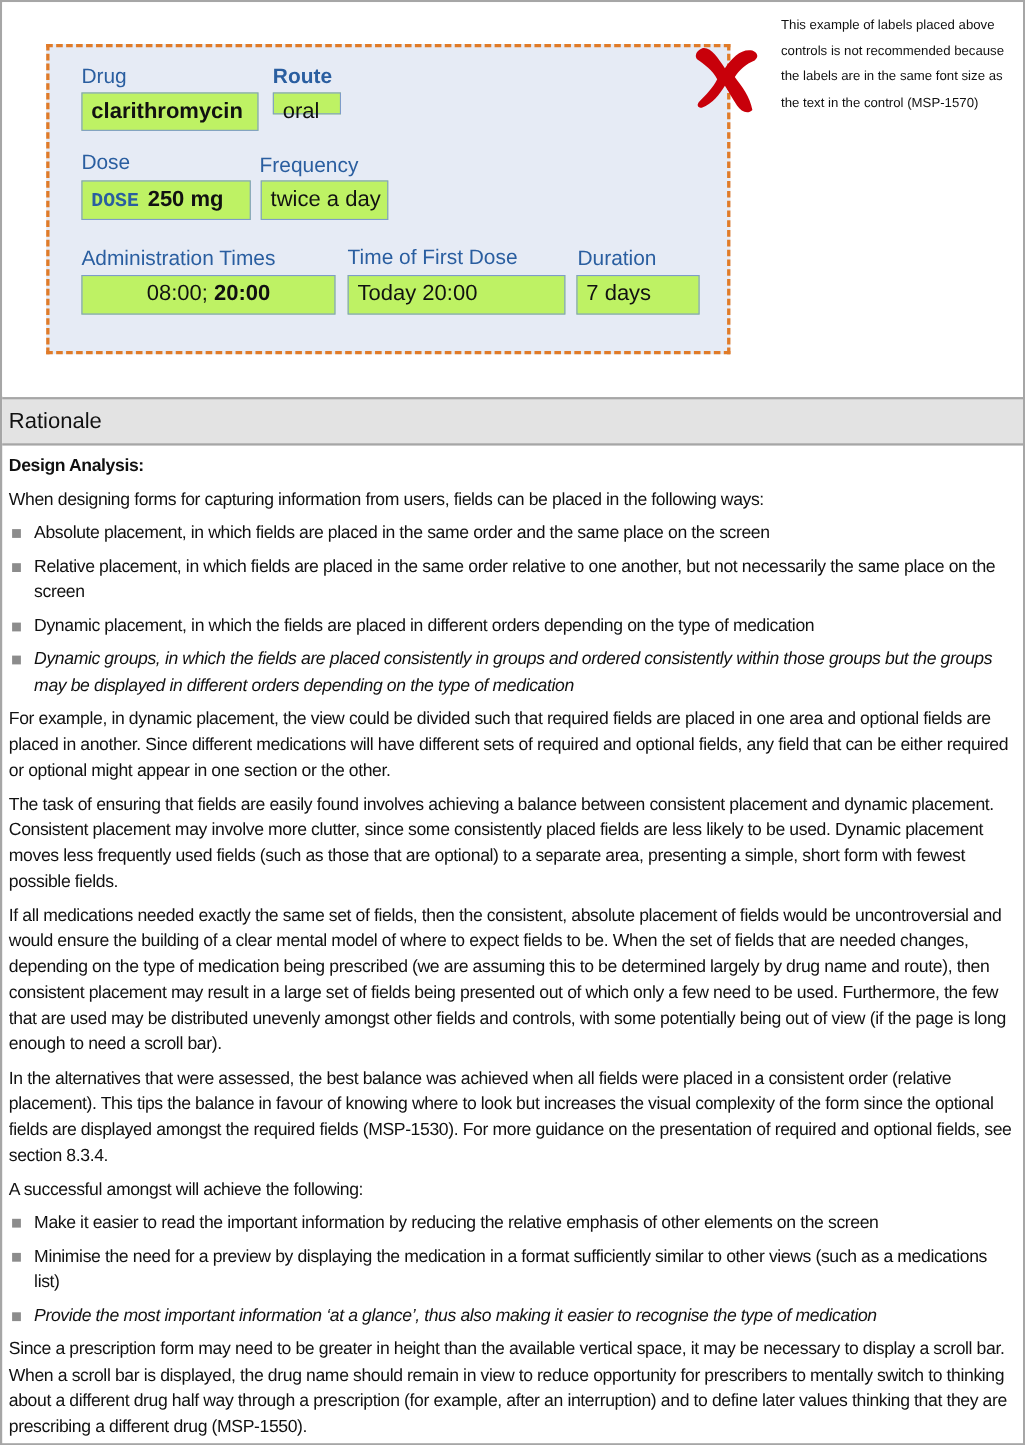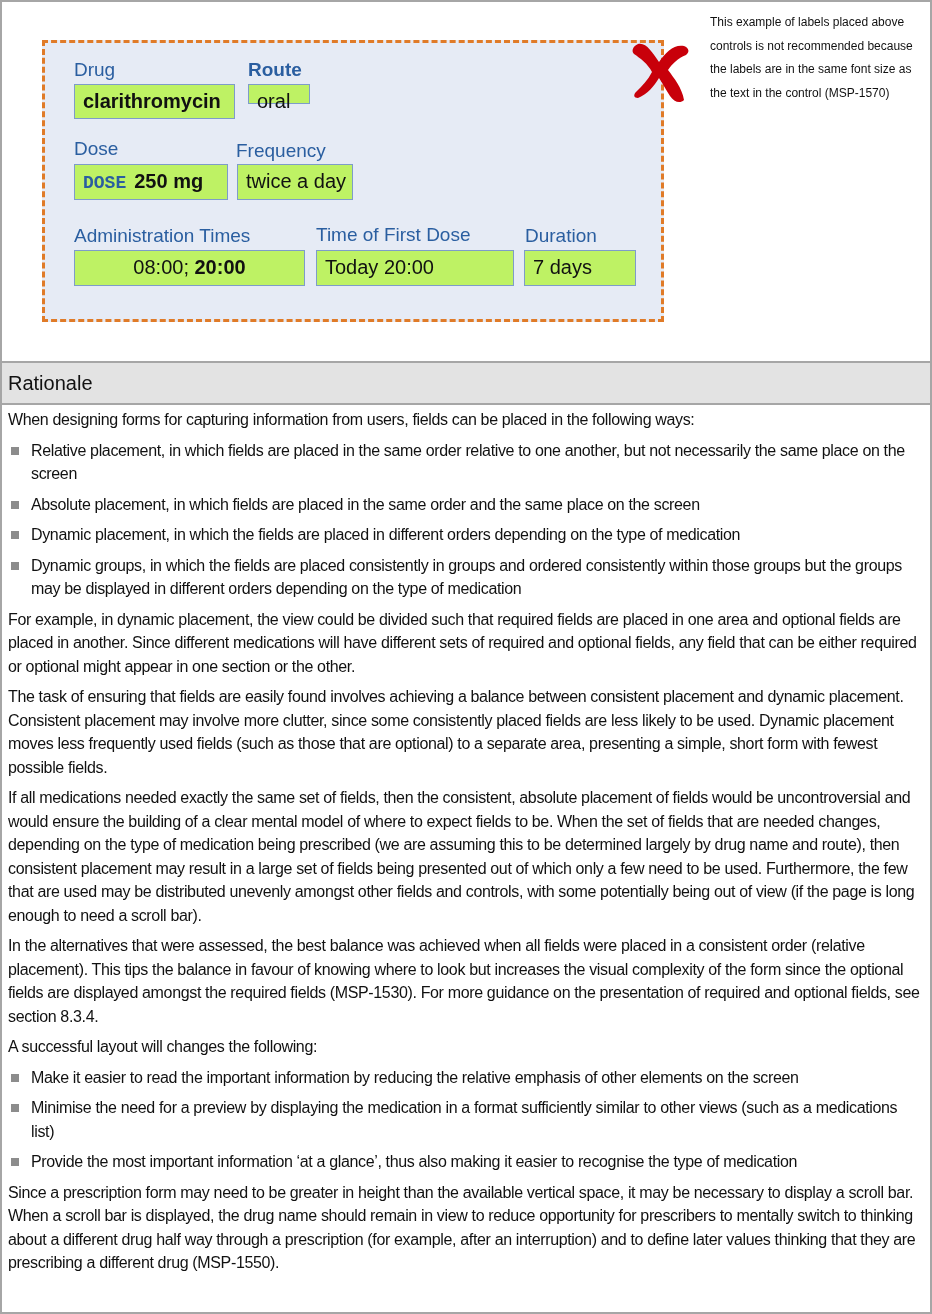--- a/index.html
+++ b/index.html
@@ -48,21 +48,21 @@
     
     .content {
       position: absolute; left: 8px; top: 408px; width: 916px;
       font-size: 16px; line-height: 23.5px; color: #111;
       letter-spacing: -0.35px;
     }
     .content h3 { font-size: 16px; font-weight: bold; line-height: 23.5px; margin-top: 4px; margin-bottom: 7px; }
     .content p { margin-bottom: 7px; }
     .content ul { list-style: none; margin-bottom: 7px; }
     .content li { position: relative; padding-left: 23px; margin-bottom: 7px; }
-    .content li:last-child { margin-bottom: 0; }
+    .content li:last-child { margin-bottom: 0; font-style: italic; }
     .content li .bullet {
       position: absolute; left: 3px; top: 8px; width: 8px; height: 8px; background: #8c8c8c;
     }
   </style>
 </head>
 <body>
 
 <div class="frame"></div>
 
 <section class="example">
@@ -97,31 +97,32 @@
   <svg class="x-mark" viewBox="0 0 66 64">
     <path fill="#c8000a" d="M10 4 C18 2 24 12 31 22 C38 12 46 4 56 6 C61 8 62 12 58 15 C50 18 44 24 40 30 C46 38 54 48 56 60 C52 64 46 62 42 56 C38 50 35 44 31 38 C26 46 20 54 10 58 C6 58 5 55 8 52 C14 46 20 40 24 32 C20 24 12 18 6 14 C3 11 5 6 10 4 Z"></path>
   </svg>
 
   <p class="note">This example of labels placed above controls is not recommended because the labels are in the same font size as the text in the control (MSP-1570)</p>
 </section>
 
 <div class="rationale-header">Rationale</div>
 
 <article class="content">
+  <h3>Design Analysis:</h3>
   <p>When designing forms for capturing information from users, fields can be placed in the following ways:</p>
   <ul>
+    <li><span class="bullet"></span><span>Absolute placement, in which fields are placed in the same order and the same place on the screen</span></li>
     <li><span class="bullet"></span><span>Relative placement, in which fields are placed in the same order relative to one another, but not necessarily the same place on the screen</span></li>
-    <li><span class="bullet"></span><span>Absolute placement, in which fields are placed in the same order and the same place on the screen</span></li>
     <li><span class="bullet"></span><span>Dynamic placement, in which the fields are placed in different orders depending on the type of medication</span></li>
     <li><span class="bullet"></span><span>Dynamic groups, in which the fields are placed consistently in groups and ordered consistently within those groups but the groups may be displayed in different orders depending on the type of medication</span></li>
   </ul>
   <p>For example, in dynamic placement, the view could be divided such that required fields are placed in one area and optional fields are placed in another. Since different medications will have different sets of required and optional fields, any field that can be either required or optional might appear in one section or the other.</p>
   <p>The task of ensuring that fields are easily found involves achieving a balance between consistent placement and dynamic placement. Consistent placement may involve more clutter, since some consistently placed fields are less likely to be used. Dynamic placement moves less frequently used fields (such as those that are optional) to a separate area, presenting a simple, short form with fewest possible fields.</p>
   <p>If all medications needed exactly the same set of fields, then the consistent, absolute placement of fields would be uncontroversial and would ensure the building of a clear mental model of where to expect fields to be. When the set of fields that are needed changes, depending on the type of medication being prescribed (we are assuming this to be determined largely by drug name and route), then consistent placement may result in a large set of fields being presented out of which only a few need to be used. Furthermore, the few that are used may be distributed unevenly amongst other fields and controls, with some potentially being out of view (if the page is long enough to need a scroll bar).</p>
   <p>In the alternatives that were assessed, the best balance was achieved when all fields were placed in a consistent order (relative placement). This tips the balance in favour of knowing where to look but increases the visual complexity of the form since the optional fields are displayed amongst the required fields (MSP-1530). For more guidance on the presentation of required and optional fields, see section 8.3.4.</p>
-  <p>A successful layout will changes the following:</p>
+  <p>A successful amongst will achieve the following:</p>
   <ul>
     <li><span class="bullet"></span><span>Make it easier to read the important information by reducing the relative emphasis of other elements on the screen</span></li>
     <li><span class="bullet"></span><span>Minimise the need for a preview by displaying the medication in a format sufficiently similar to other views (such as a medications list)</span></li>
     <li><span class="bullet"></span><span>Provide the most important information ‘at a glance’, thus also making it easier to recognise the type of medication</span></li>
   </ul>
   <p>Since a prescription form may need to be greater in height than the available vertical space, it may be necessary to display a scroll bar. When a scroll bar is displayed, the drug name should remain in view to reduce opportunity for prescribers to mentally switch to thinking about a different drug half way through a prescription (for example, after an interruption) and to define later values thinking that they are prescribing a different drug (MSP-1550).</p>
 </article>
 
 </body></html>

